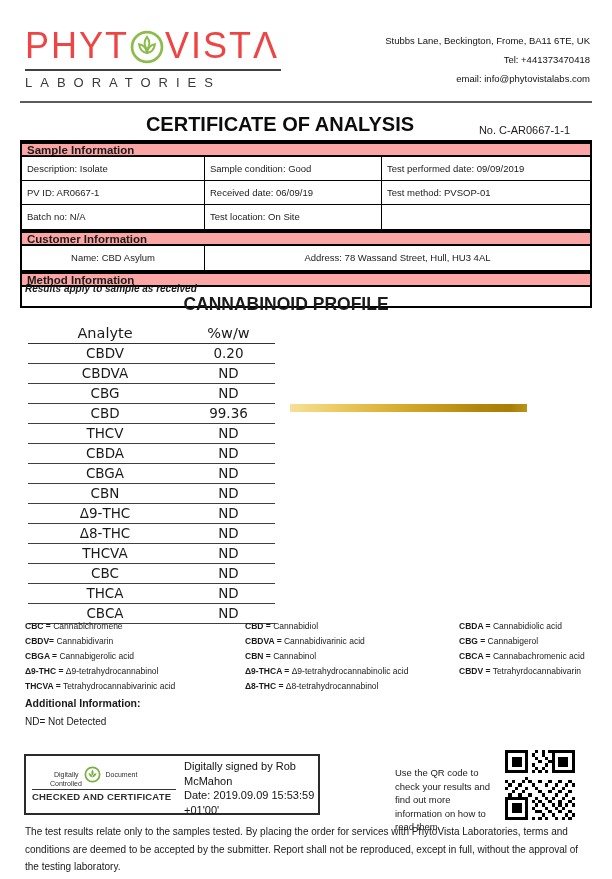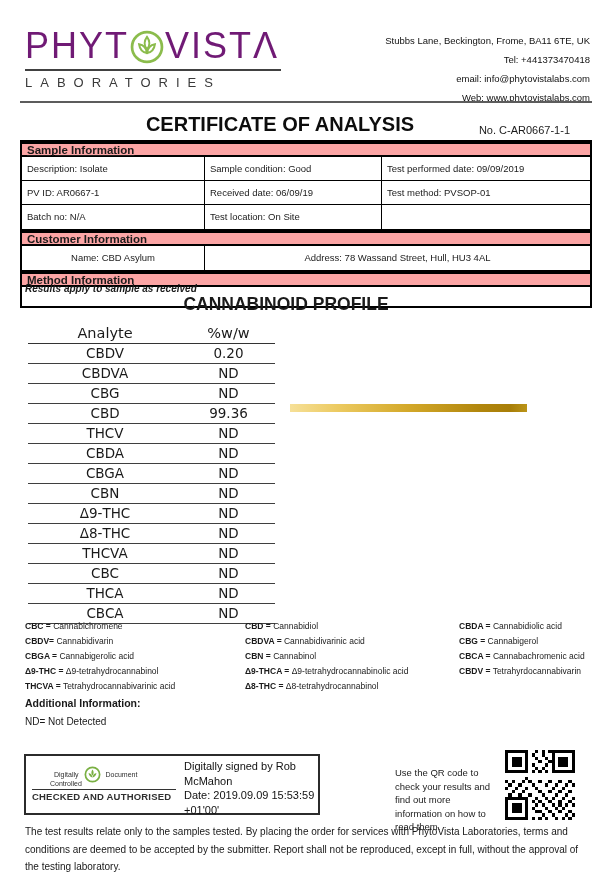--- a/index.html
+++ b/index.html
@@ -1,21 +1,21 @@
 <!DOCTYPE html>
 <html><head>
 <meta charset="utf-8">
 <style>
   * { margin:0; padding:0; box-sizing:border-box; }
   body { background:#e8e8e8; font-family:"Liberation Sans", sans-serif; color:#1a1a1a; }
   .page { position:relative; width:612px; height:879px; background:#ffffff; margin:0 auto; overflow:hidden; }
 
   
   .logo { position:absolute; left:25px; top:26px; width:256px; }
-  .brand { display:flex; align-items:center; color:#701a75; font-size:36px; font-weight:400; letter-spacing:2px; line-height:40px; }
+  .brand { display:flex; align-items:center; color:#ef4444; font-size:36px; font-weight:400; letter-spacing:2px; line-height:40px; }
   .brand svg { margin:2px 1px 0 1px; }
   .brand-sub { border-top:2px solid #414141; margin-top:3px; padding-top:4px;
                font-size:13px; letter-spacing:8px; color:#3a3a3a; white-space:nowrap; }
   .contact { position:absolute; right:22px; top:31px; text-align:right; font-size:9.5px; line-height:19px; color:#111; }
   .contact .link { color:#111; text-decoration:none; }
   .header-rule { position:absolute; left:20px; width:572px; top:101px; border-top:2px solid #5c5c5c; }
 
   
   .doc-title { position:absolute; left:0; right:52px; top:113px; text-align:center; font-size:20px; font-weight:bold; color:#0d0d0d; }
   .doc-no { position:absolute; right:42px; top:124px; font-size:11px; color:#1a1a1a; }
@@ -86,21 +86,20 @@
       </svg>
       <span>VISTΛ</span>
     </div>
     <div class="brand-sub">LABORATORIES</div>
   </div>
 
   <div class="contact">
     <div>Stubbs Lane, Beckington, Frome, BA11 6TE, UK</div>
     <div>Tel: +441373470418</div>
     <div class="link">email: info@phytovistalabs.com</div>
-    <div class="link">Web: www.phytovistalabs.com</div>
   </div>
 
   <div class="header-rule"></div>
 
   <div class="doc-title">CERTIFICATE OF ANALYSIS</div>
   <div class="doc-no">No. C-AR0667-1-1</div>
 
   <div class="info-block">
     <div class="bar bar-first"><span class="u">Sample Information</span></div>
     <div class="igrid g3">
@@ -226,21 +225,21 @@
         <svg width="17" height="17" viewBox="0 0 30 30">
           <circle cx="15" cy="15" r="13" fill="none" stroke="#6aא" stroke-width="0"></circle>
           <circle cx="15" cy="15" r="12.6" fill="none" stroke="#7ab043" stroke-width="3"></circle>
           <path d="M15 6C12.3 9.5 12.3 14 15 17.2C17.7 14 17.7 9.5 15 6Z" fill="#7ab043"></path>
           <path d="M8 12.5C8.6 17 11.3 19.8 15 20.3C14.4 15.8 11.7 13 8 12.5Z" fill="#7ab043"></path>
           <path d="M22 12.5C21.4 17 18.7 19.8 15 20.3C15.6 15.8 18.3 13 22 12.5Z" fill="#7ab043"></path>
         </svg>
         <span>Document</span>
       </div>
       <div class="stamp-mid">Controlled</div>
-      <div class="stamp-auth">CHECKED AND AUTHORISED</div>
+      <div class="stamp-auth">CHECKED AND CERTIFICATE</div>
     </div>
     <div class="sig-text">
       <div>Digitally signed by Rob McMahon</div>
       <div>Date: 2019.09.09 15:53:59 +01'00'</div>
     </div>
   </div>
 
   <div class="qr-note">Use the QR code to check your results and find out more information on how to read them.</div>
   <svg class="qr" viewBox="0 0 21 21" shape-rendering="crispEdges">
     <rect width="21" height="21" fill="#fff"></rect>

